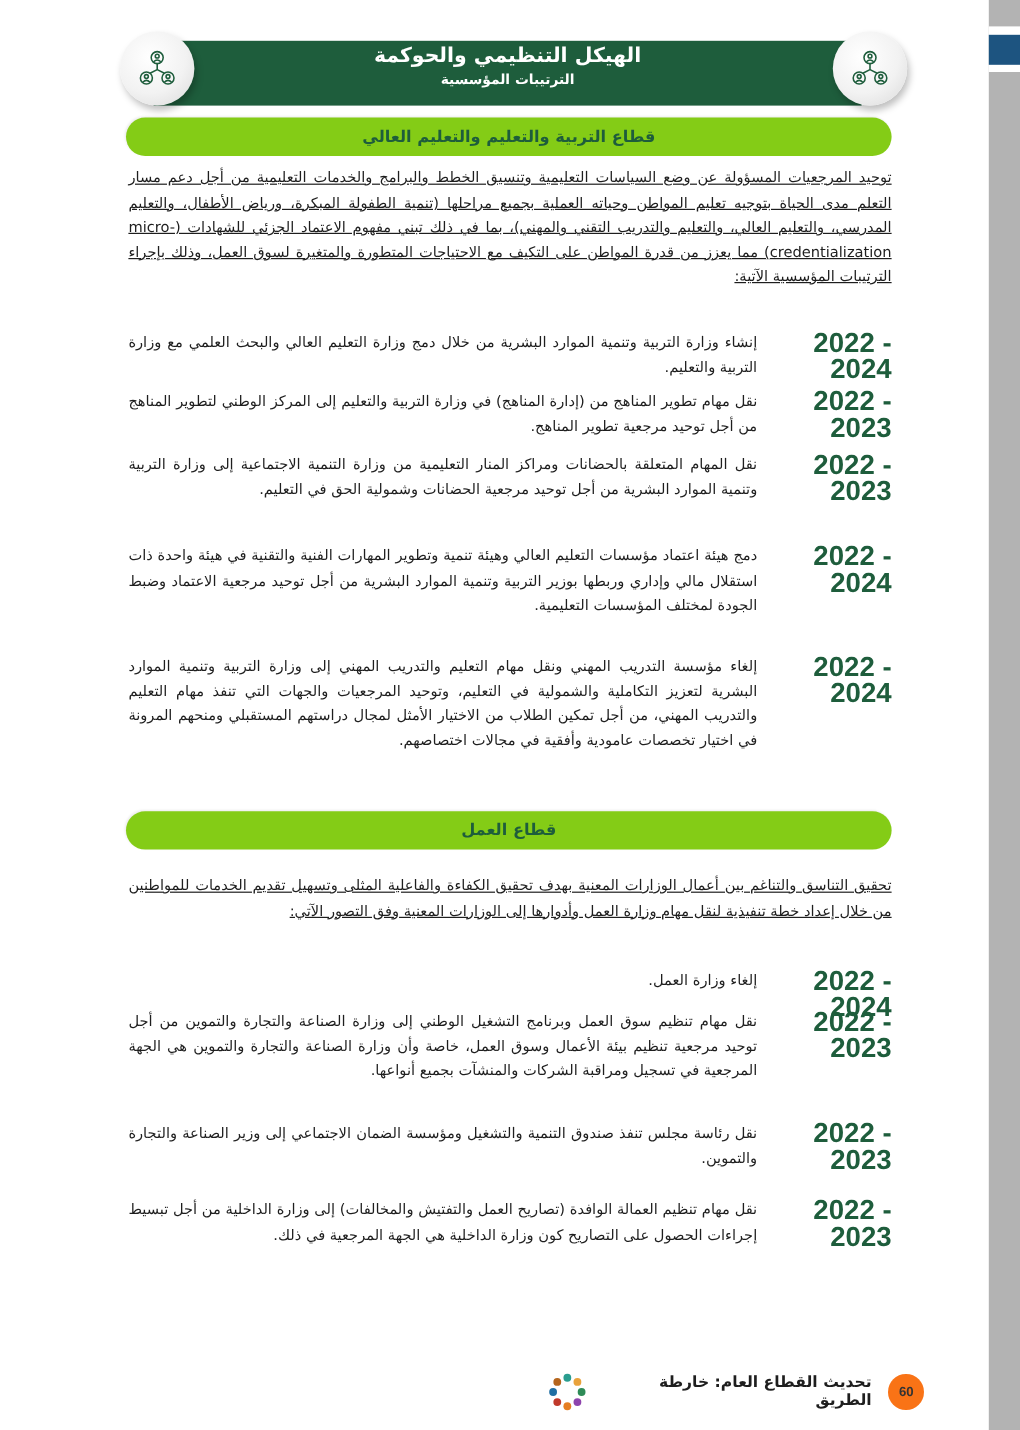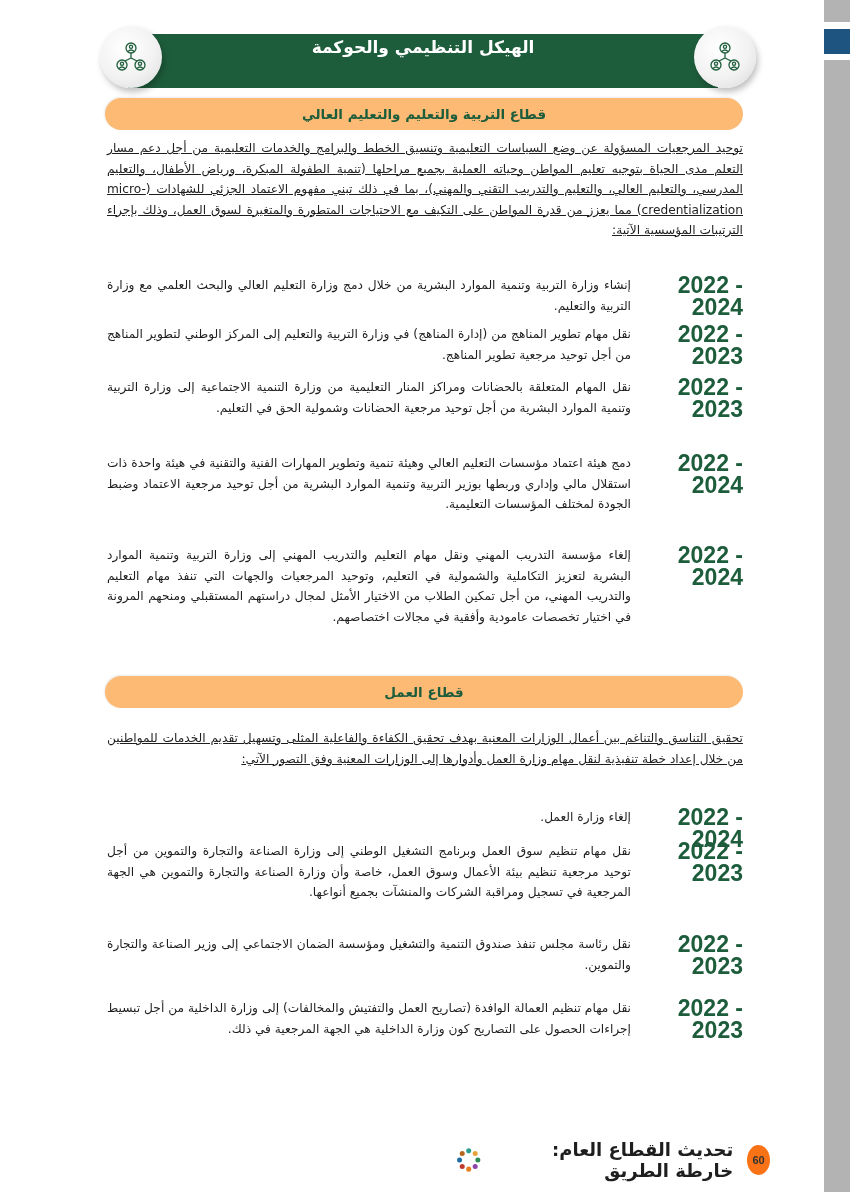--- a/index.html
+++ b/index.html
@@ -13,46 +13,47 @@
 
     
     .banner { position: absolute; top: 34px; left: 128px; width: 590px; height: 54px; background: #1e5d3c; color: #fff; text-align: center; }
     .banner .t1 { font-size: 17px; font-weight: bold; line-height: 22px; margin-top: 2px; }
     .banner .t2 { font-size: 11.5px; font-weight: bold; line-height: 16px; }
     .medal { position: absolute; top: 26px; width: 62px; height: 62px; border-radius: 50%; background: radial-gradient(circle at 40% 35%, #ffffff 0%, #f2f2f2 55%, #d9d9d9 100%); box-shadow: 2px 4px 6px rgba(0,0,0,0.25); display: flex; align-items: center; justify-content: center; }
     .medal.left { left: 100px; }
     .medal.right { left: 694px; }
 
     
-    .pill { position: absolute; left: 105px; width: 638px; height: 32px; background: #fdba74; border-radius: 16px; box-shadow: -1px -1px 2px rgba(0,0,0,0.08); text-align: center; color: #1e5d3c; font-weight: bold; font-size: 13.5px; line-height: 32px; }
+    .pill { position: absolute; left: 105px; width: 638px; height: 32px; background: #84cc16; border-radius: 16px; box-shadow: -1px -1px 2px rgba(0,0,0,0.08); text-align: center; color: #1e5d3c; font-weight: bold; font-size: 13.5px; line-height: 32px; }
 
     
     .para { position: absolute; left: 107px; width: 636px; direction: rtl; text-align: justify; text-align-last: right; font-size: 12.2px; line-height: 20.5px; color: #1e1e1e; text-decoration: underline; }
 
     
     .row { position: absolute; left: 107px; width: 636px; direction: rtl; display: flex; align-items: flex-start; }
     .row .date { flex: 0 0 112px; direction: ltr; text-align: right; font-family: "Liberation Sans", sans-serif; font-weight: bold; font-size: 23px; color: #1e5d3c; line-height: 22px; padding-left: 6px; }
     .row .desc { flex: 1; text-align: justify; text-align-last: right; font-size: 12.2px; line-height: 20.5px; color: #1e1e1e; padding-top: 1px; }
 
     
     .footer { position: absolute; top: 1144px; left: 455px; width: 315px; height: 32px; display: flex; align-items: center; direction: rtl; }
     .page-num { width: 30px; height: 30px; border-radius: 50%; background: #f97316; color: #333; font-family: "Liberation Sans", sans-serif; font-weight: bold; font-size: 11px; display: flex; align-items: center; justify-content: center; margin-left: 14px; }
-    .footer-title { font-weight: bold; font-size: 18px; color: #1e1e1e; margin-left: 10px; }
+    .footer-title { font-weight: bold; font-size: 13px; color: #1e1e1e; margin-left: 10px; }
     .logo { width: 36px; height: 36px; }
   </style>
 </head>
 <body>
 
 <div class="side-strip">
   <div class="gap"></div>
   <div class="blue"></div>
 </div>
 
 <div class="banner">
   <div class="t1">الهيكل التنظيمي والحوكمة</div>
+  <div class="t2">الترتيبات المؤسسية</div>
 </div>
 <div class="medal left">
   <svg width="34" height="34" viewBox="0 0 34 34" fill="none" stroke="#1e5d3c" stroke-width="1.3">
     <circle cx="17" cy="8" r="5"></circle>
       <circle cx="17" cy="6.8" r="1.6"></circle>
       <path d="M14 11.5 q3 -3 6 0"></path>
     <circle cx="8" cy="25" r="5"></circle>
       <circle cx="8" cy="23.8" r="1.6"></circle>
       <path d="M5 28.5 q3 -3 6 0"></path>
     <circle cx="26" cy="25" r="5"></circle>

